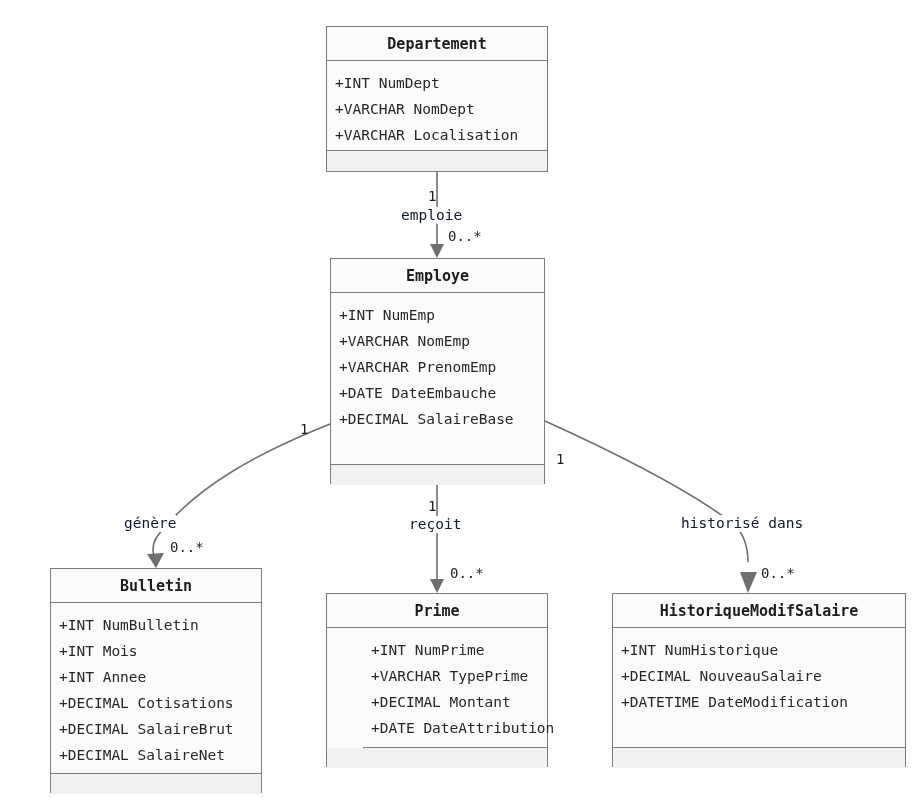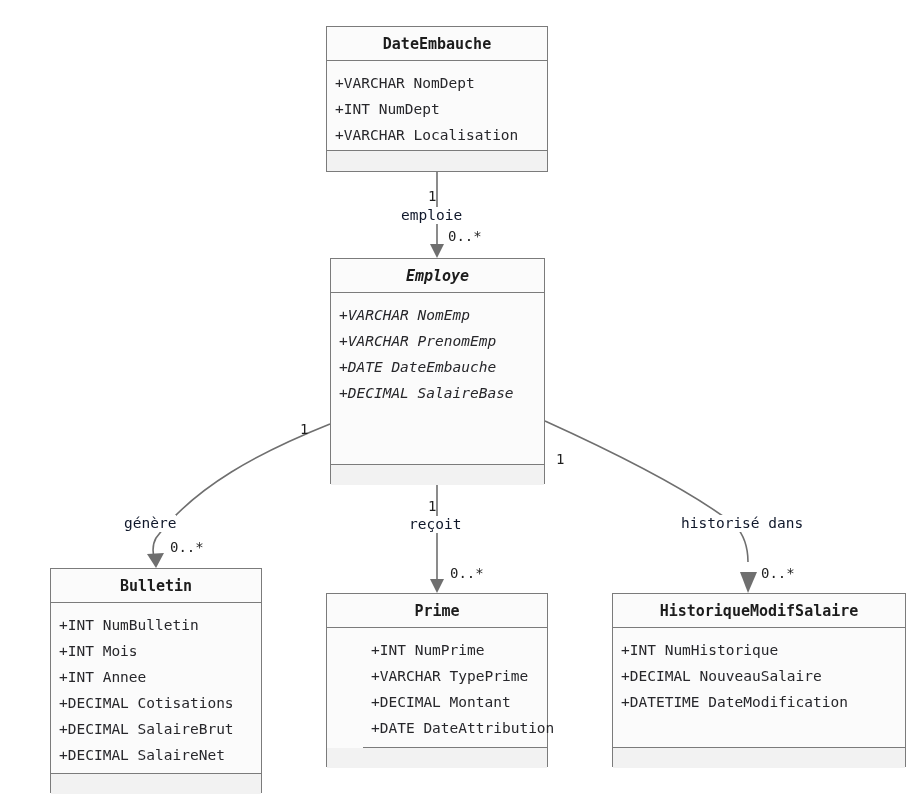--- a/index.html
+++ b/index.html
@@ -105,31 +105,32 @@
       <path class="edge-path" d="M 330 424 C 260 452 195 486 156 538 C 152 545 152 552 155 562"></path>
       <polygon class="edge-head" points="156,568 147,554 164,553"></polygon>
       <path class="edge-path" d="M 437 484 L 437 587"></path>
       <polygon class="edge-head" points="437,593 430,579 444,579"></polygon>
       <path class="edge-path" d="M 545 421 C 620 455 690 490 735 525 C 745 536 748 548 748 562"></path>
       <polygon class="edge-head" points="748,593 740,572 757,572"></polygon>
     </svg>
 
   <div id="classes-layer">
       <div class="uml-class" style="left: 326px; top: 26px; width: 222px; height: 146px;">
-        <div class="uml-header" style="height: 34px;">DateEmbauche</div>
+        <div class="uml-header" style="height: 34px;">Departement</div>
         <div class="uml-attrs" style="height: 90px;">
+          <div class="uml-attr">+INT NumDept</div>
           <div class="uml-attr">+VARCHAR NomDept</div>
-          <div class="uml-attr">+INT NumDept</div>
           <div class="uml-attr">+VARCHAR Localisation</div>
         </div>
         <div class="uml-methods" style="height: 20px;"></div>
       </div>
-      <div class="uml-class" style="left: 330px; top: 258px; width: 215px; height: 226px; font-style: italic;">
+      <div class="uml-class" style="left: 330px; top: 258px; width: 215px; height: 226px;">
         <div class="uml-header" style="height: 34px;">Employe</div>
         <div class="uml-attrs" style="height: 172px;">
+          <div class="uml-attr">+INT NumEmp</div>
           <div class="uml-attr">+VARCHAR NomEmp</div>
           <div class="uml-attr">+VARCHAR PrenomEmp</div>
           <div class="uml-attr">+DATE DateEmbauche</div>
           <div class="uml-attr">+DECIMAL SalaireBase</div>
         </div>
         <div class="uml-methods" style="height: 20px;"></div>
       </div>
       <div class="uml-class" style="left: 50px; top: 568px; width: 212px; height: 225px;">
         <div class="uml-header" style="height: 34px;">Bulletin</div>
         <div class="uml-attrs" style="height: 171px;">

